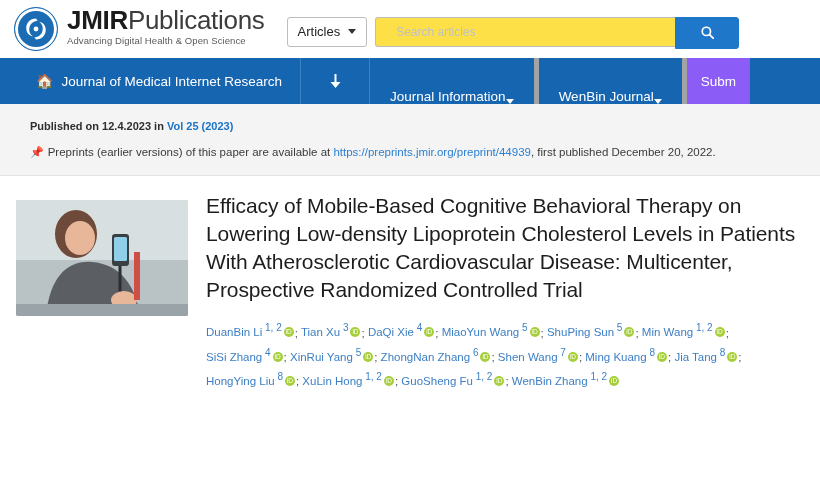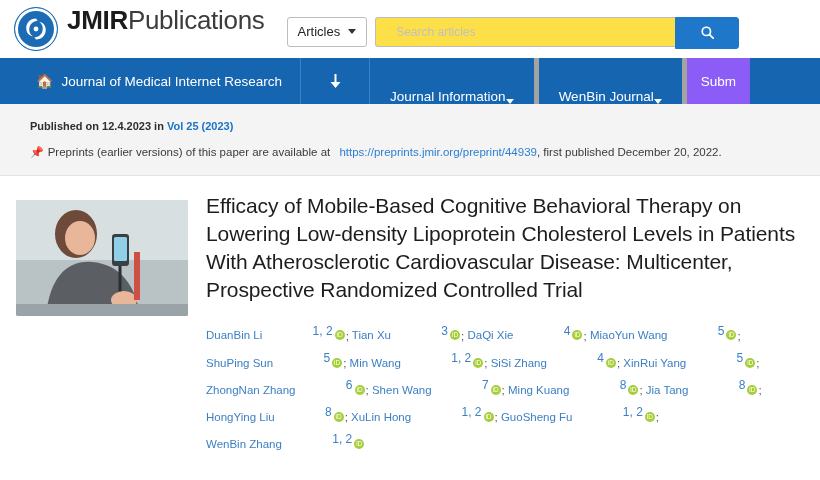--- a/index.html
+++ b/index.html
@@ -193,21 +193,20 @@
   }
   .pin-icon {
     display: inline-block;
     margin-right: 4px;
     color: #222;
     font-size: 11px;
   }
   .preprint-line a {
     color: #2c7fd0;
     text-decoration: none;
-    margin-left: 6px;
   }
 
   
   .article {
     display: flex;
     padding: 16px 18px 0 16px;
   }
   .thumb {
     width: 172px;
     height: 116px;
@@ -234,21 +233,21 @@
   .authors {
     margin-top: 16px;
     font-size: 11.5px;
     line-height: 1.85;
     color: #3c7fc4;
   }
   .author {
     white-space: nowrap;
   }
   .author .name { color: #3c7fc4; }
-  .sup { font-size: 12px; vertical-align: super; color: #3c7fc4; margin-left: 47px; }
+  .sup { font-size: 10px; vertical-align: super; color: #3c7fc4; }
   .orcid {
     display: inline-block;
     width: 10px;
     height: 10px;
     border-radius: 50%;
     background: #a6ce39;
     position: relative;
     vertical-align: -1px;
     margin: 0 1px 0 2px;
   }
@@ -274,20 +273,21 @@
       <svg class="swirl" viewBox="0 0 32 32">
         <path d="M16 3 C9 3 4 8 4 15 c0 5 3 9 8 10 -4 -3 -5 -7 -4 -11 1 -5 5 -8 10 -8 z" fill="#ffffff"></path>
         <path d="M16 29 c7 0 12 -5 12 -12 0 -5 -3 -9 -8 -10 4 3 5 7 4 11 -1 5 -5 8 -10 8 z" fill="#ffffff"></path>
         <circle cx="16" cy="16" r="3" fill="#ffffff"></circle>
       </svg>
     </div>
     <div class="logo-text">
       <div class="logo-title">
         <span class="bold">JMIR</span><span class="light">Publications</span>
       </div>
+      <div class="logo-tagline">Advancing Digital Health &amp; Open Science</div>
     </div>
   </div>
 
   <div class="search-area">
     <div class="scope-select">
       <span>Articles</span>
       <span class="caret-down"></span>
     </div>
     <input class="search-input" type="text" placeholder="Search articles" style="">
     <div class="search-btn">

